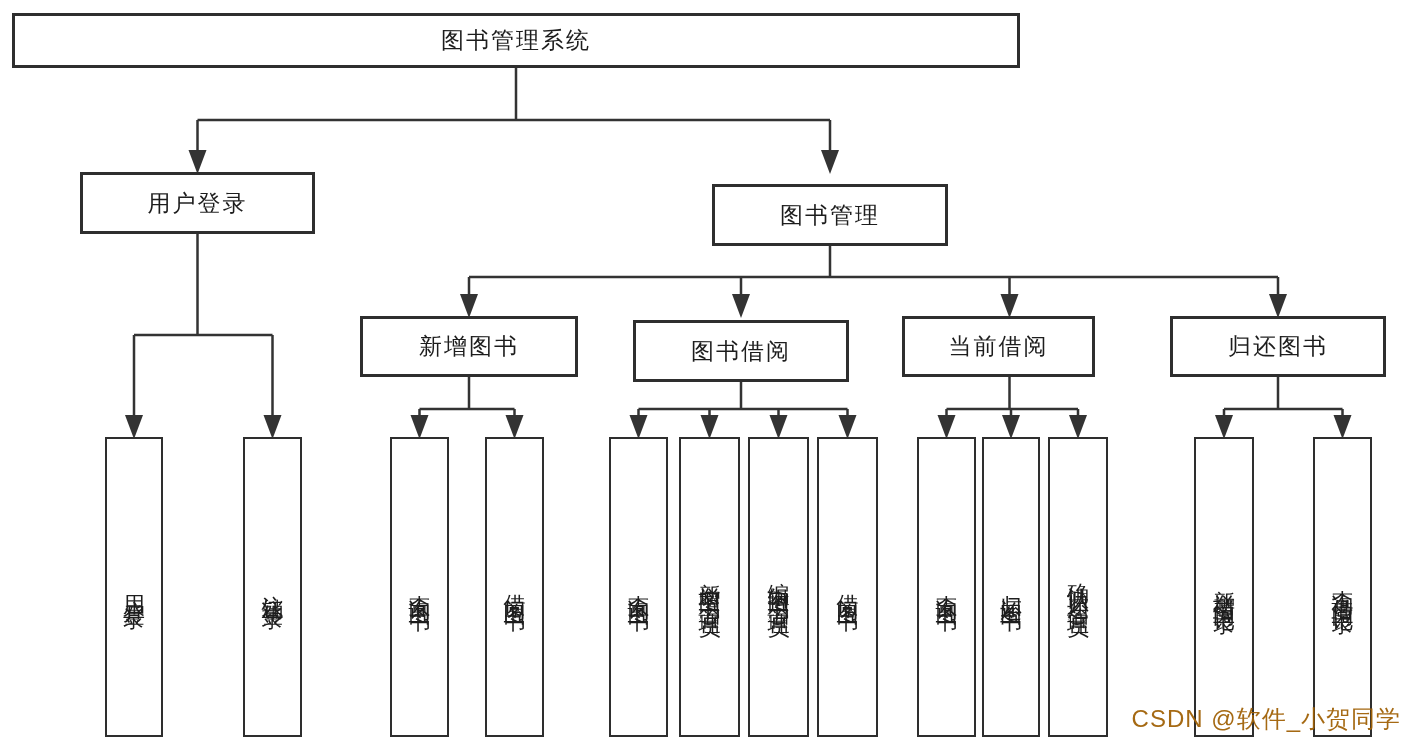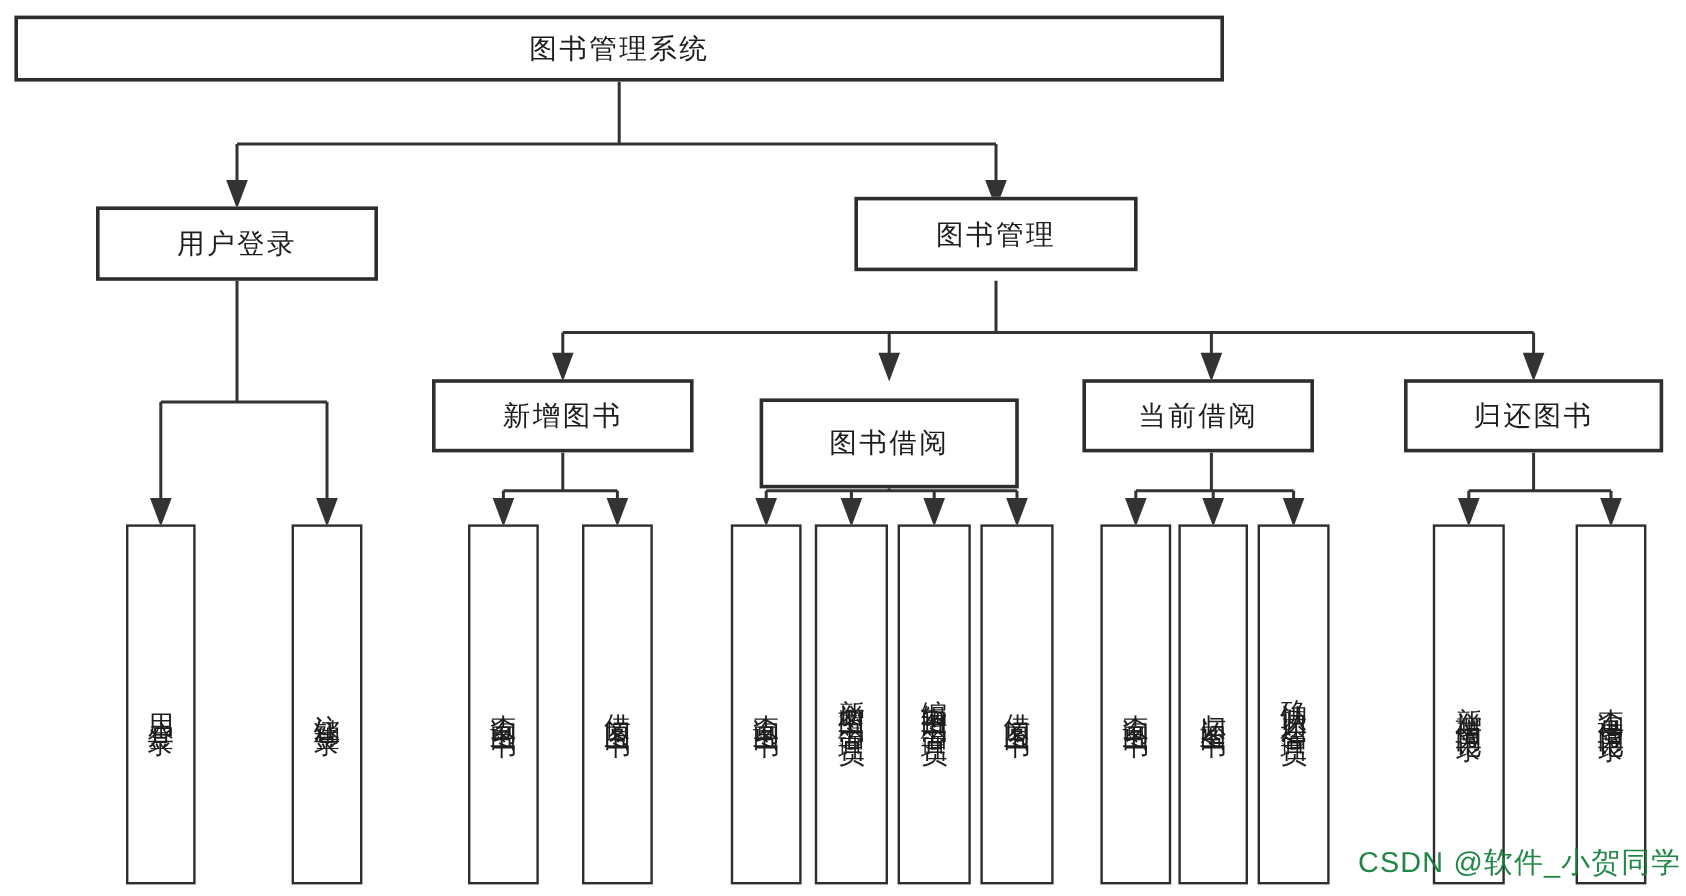--- a/index.html
+++ b/index.html
@@ -38,21 +38,21 @@
     text-orientation: mixed;
     font-size: 22px;
     letter-spacing: 5px;
     white-space: normal;
   }
   #watermark {
     position: absolute;
     right: 4px;
     bottom: 12px;
     z-index: 5;
-    color: #15803d;
+    color: #a16207;
     opacity: 0.95;
     font-size: 24px;
     letter-spacing: 1px;
     margin-left: 48px;
   }
 </style>
 </head>
 <body>
 
 <div id="stage">
@@ -107,28 +107,28 @@
     </g>
   </svg>
 
   <div class="node" style="left:12px; top:13px; width:1008px; height:55px;">
     <span>图书管理系统</span>
   </div>
 
   <div class="node" style="left:80px; top:172px; width:235px; height:62px;">
     <span>用户登录</span>
   </div>
-  <div class="node" style="left:712px; top:164px; width:236px; height:62px;">
+  <div class="node" style="left:712px; top:184px; width:236px; height:62px;">
     <span>图书管理</span>
   </div>
 
   <div class="node" style="left:360px; top:316px; width:218px; height:61px;">
     <span>新增图书</span>
   </div>
-  <div class="node" style="left:633px; top:332px; width:216px; height:75px;">
+  <div class="node" style="left:633px; top:320px; width:216px; height:62px;">
     <span>图书借阅</span>
   </div>
   <div class="node" style="left:902px; top:316px; width:193px; height:61px;">
     <span>当前借阅</span>
   </div>
   <div class="node" style="left:1170px; top:316px; width:216px; height:61px;">
     <span>归还图书</span>
   </div>
 
   <div class="node leaf" style="left:105px; top:437px; width:58px; height:300px;">

